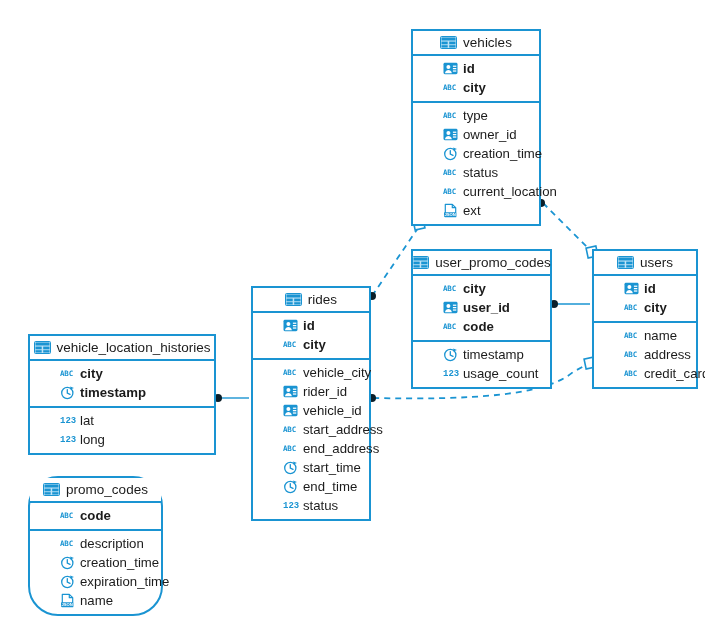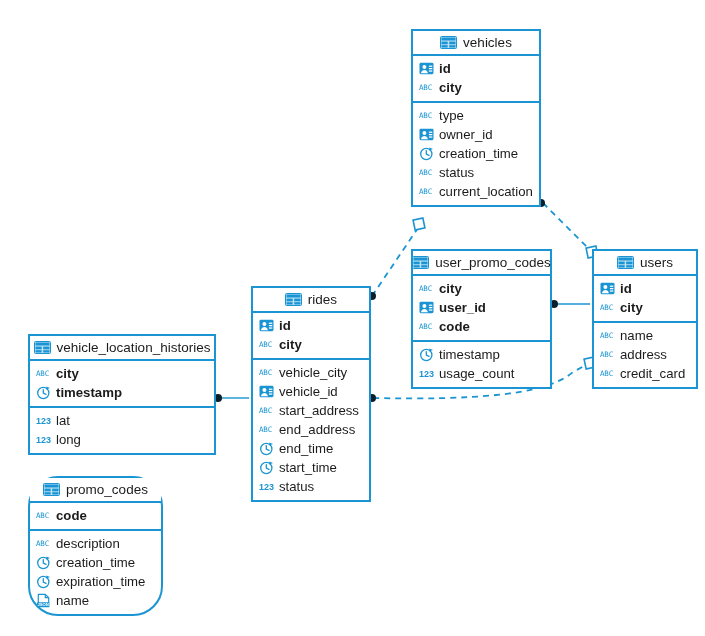--- a/index.html
+++ b/index.html
@@ -10,35 +10,35 @@
 
   .table-node{position:absolute;box-sizing:border-box;background:#ffffff;
               border:2px solid #1a94d2;z-index:5;}
   .tbl-title{height:25px;display:flex;align-items:center;justify-content:center;
              gap:6px;font-size:13.5px;color:#1b1b1b;background:#fff;
              border-bottom:2px solid #1a94d2;box-sizing:border-box;padding:0 6px;}
   .tbl-title .tname{white-space:nowrap;}
   .sec{box-sizing:border-box;padding:3px 0 4px 0;}
   .sec.pk{border-bottom:2px solid #1a94d2;}
   .col{display:flex;align-items:center;gap:5px;height:19px;padding:0 7px 0 6px;
-       font-size:13.2px;color:#1b1b1b;white-space:nowrap;}
+       font-size:13.2px;color:#1b1b1b;white-space:nowrap;margin-left:24px;}
   .col.bold .cname{font-weight:bold;}
   .cname{line-height:1;}
 
   
   .ic{width:15px;height:15px;flex:0 0 15px;display:inline-block;position:relative;}
   .ic svg{display:block;}
 
   .t-ic{width:17px;height:13px;flex:0 0 17px;}
 
-  .abc-ic{font-size:7.5px;font-weight:normal;letter-spacing:-0.2px;color:#1a94d2;
+  .abc-ic{font-size:7.5px;font-weight:bold;letter-spacing:-0.2px;color:#1a94d2;
           line-height:15px;font-family:"DejaVu Sans Mono","Liberation Mono",monospace;
           text-align:left;}
   .num-ic{font-size:9px;font-weight:bold;color:#1a94d2;line-height:16px;
-          font-family:Liberation Sans, sans-serif;text-align:left;}
+          font-family:Liberation Mono, monospace;text-align:left;}
 </style>
 </head>
 <body>
 
 <div id="canvas">
 
   <svg id="wires" viewBox="0 0 705 636">
       <g>
         <path d="M 218 398 L 249 398" fill="none" stroke="#1a94d2" stroke-width="1.4"></path>
         <circle cx="218" cy="398" r="4" fill="#0b1f2a"></circle>
@@ -127,303 +127,327 @@
             <span class="cname">creation_time</span>
           </div>
           <div class="col">
             <span class="ic abc-ic">ABC</span>
             <span class="cname">status</span>
           </div>
           <div class="col">
             <span class="ic abc-ic">ABC</span>
             <span class="cname">current_location</span>
           </div>
-        </div>
-      </div>
-      <div class="table-node" style="left: 411px; top: 249px; width: 141px;">
-        <div class="tbl-title">
-          <span class="ic t-ic">
-            <svg viewBox="0 0 17 13" width="17" height="13">
-              <rect x="0.5" y="0.5" width="16" height="12" rx="1" fill="#bfe3f7" stroke="#1a94d2"></rect>
-              <rect x="1.5" y="1.5" width="14" height="3" fill="#1a94d2"></rect>
-              <rect x="1.5" y="5.6" width="6.2" height="2.7" fill="#1a94d2"></rect>
-              <rect x="9.2" y="5.6" width="6.3" height="2.7" fill="#1a94d2"></rect>
-              <rect x="1.5" y="9.2" width="6.2" height="2.3" fill="#1a94d2"></rect>
-              <rect x="9.2" y="9.2" width="6.3" height="2.3" fill="#1a94d2"></rect>
-            </svg>
-          </span>
-          <span class="tname">user_promo_codes</span>
-        </div>
-        <div class="sec pk">
-          <div class="col bold">
-            <span class="ic abc-ic">ABC</span>
-            <span class="cname">city</span>
-          </div>
-          <div class="col bold">
-            <span class="ic">
-              <svg viewBox="0 0 15 15" width="15" height="15">
-                <rect x="0.5" y="1.8" width="14" height="11.4" rx="1.4" fill="#1a94d2"></rect>
-                <circle cx="5.4" cy="6.1" r="2.0" fill="#ffffff"></circle>
-                <path d="M1.9 12.2c0.5-2.3 2-3.3 3.5-3.3s3 1 3.5 3.3z" fill="#ffffff"></path>
-                <rect x="9.9" y="4.6" width="3.4" height="1.25" fill="#ffffff"></rect>
-                <rect x="9.9" y="7.0" width="3.4" height="1.25" fill="#ffffff"></rect>
-                <rect x="9.9" y="9.4" width="3.4" height="1.25" fill="#ffffff"></rect>
-              </svg>
-            </span>
-            <span class="cname">user_id</span>
-          </div>
-          <div class="col bold">
-            <span class="ic abc-ic">ABC</span>
-            <span class="cname">code</span>
-          </div>
-        </div>
-        <div class="sec">
-          <div class="col">
-            <span class="ic">
-              <svg viewBox="0 0 15 15" width="15" height="15">
-                <circle cx="7.3" cy="8.0" r="5.6" fill="#ffffff" stroke="#1a94d2" stroke-width="1.3"></circle>
-                <path d="M7.3 4.6 L7.3 8.0 L10.0 9.4" fill="none" stroke="#1a94d2" stroke-width="1.3" stroke-linecap="round"></path>
-                <path d="M10.3 1.4 L14.0 3.0 L10.3 4.6 Z" fill="#1a94d2"></path>
-              </svg>
-            </span>
-            <span class="cname">timestamp</span>
-          </div>
-          <div class="col">
-            <span class="ic num-ic">123</span>
-            <span class="cname">usage_count</span>
-          </div>
-        </div>
-      </div>
-      <div class="table-node" style="left: 592px; top: 249px; width: 106px;">
-        <div class="tbl-title">
-          <span class="ic t-ic">
-            <svg viewBox="0 0 17 13" width="17" height="13">
-              <rect x="0.5" y="0.5" width="16" height="12" rx="1" fill="#bfe3f7" stroke="#1a94d2"></rect>
-              <rect x="1.5" y="1.5" width="14" height="3" fill="#1a94d2"></rect>
-              <rect x="1.5" y="5.6" width="6.2" height="2.7" fill="#1a94d2"></rect>
-              <rect x="9.2" y="5.6" width="6.3" height="2.7" fill="#1a94d2"></rect>
-              <rect x="1.5" y="9.2" width="6.2" height="2.3" fill="#1a94d2"></rect>
-              <rect x="9.2" y="9.2" width="6.3" height="2.3" fill="#1a94d2"></rect>
-            </svg>
-          </span>
-          <span class="tname">users</span>
-        </div>
-        <div class="sec pk">
-          <div class="col bold">
-            <span class="ic">
-              <svg viewBox="0 0 15 15" width="15" height="15">
-                <rect x="0.5" y="1.8" width="14" height="11.4" rx="1.4" fill="#1a94d2"></rect>
-                <circle cx="5.4" cy="6.1" r="2.0" fill="#ffffff"></circle>
-                <path d="M1.9 12.2c0.5-2.3 2-3.3 3.5-3.3s3 1 3.5 3.3z" fill="#ffffff"></path>
-                <rect x="9.9" y="4.6" width="3.4" height="1.25" fill="#ffffff"></rect>
-                <rect x="9.9" y="7.0" width="3.4" height="1.25" fill="#ffffff"></rect>
-                <rect x="9.9" y="9.4" width="3.4" height="1.25" fill="#ffffff"></rect>
-              </svg>
-            </span>
-            <span class="cname">id</span>
-          </div>
-          <div class="col bold">
-            <span class="ic abc-ic">ABC</span>
-            <span class="cname">city</span>
-          </div>
-        </div>
-        <div class="sec">
-          <div class="col">
-            <span class="ic abc-ic">ABC</span>
-            <span class="cname">name</span>
-          </div>
-          <div class="col">
-            <span class="ic abc-ic">ABC</span>
-            <span class="cname">address</span>
-          </div>
-          <div class="col">
-            <span class="ic abc-ic">ABC</span>
-            <span class="cname">credit_card</span>
-          </div>
-        </div>
-      </div>
-      <div class="table-node" style="left: 251px; top: 286px; width: 120px;">
-        <div class="tbl-title">
-          <span class="ic t-ic">
-            <svg viewBox="0 0 17 13" width="17" height="13">
-              <rect x="0.5" y="0.5" width="16" height="12" rx="1" fill="#bfe3f7" stroke="#1a94d2"></rect>
-              <rect x="1.5" y="1.5" width="14" height="3" fill="#1a94d2"></rect>
-              <rect x="1.5" y="5.6" width="6.2" height="2.7" fill="#1a94d2"></rect>
-              <rect x="9.2" y="5.6" width="6.3" height="2.7" fill="#1a94d2"></rect>
-              <rect x="1.5" y="9.2" width="6.2" height="2.3" fill="#1a94d2"></rect>
-              <rect x="9.2" y="9.2" width="6.3" height="2.3" fill="#1a94d2"></rect>
-            </svg>
-          </span>
-          <span class="tname">rides</span>
-        </div>
-        <div class="sec pk">
-          <div class="col bold">
-            <span class="ic">
-              <svg viewBox="0 0 15 15" width="15" height="15">
-                <rect x="0.5" y="1.8" width="14" height="11.4" rx="1.4" fill="#1a94d2"></rect>
-                <circle cx="5.4" cy="6.1" r="2.0" fill="#ffffff"></circle>
-                <path d="M1.9 12.2c0.5-2.3 2-3.3 3.5-3.3s3 1 3.5 3.3z" fill="#ffffff"></path>
-                <rect x="9.9" y="4.6" width="3.4" height="1.25" fill="#ffffff"></rect>
-                <rect x="9.9" y="7.0" width="3.4" height="1.25" fill="#ffffff"></rect>
-                <rect x="9.9" y="9.4" width="3.4" height="1.25" fill="#ffffff"></rect>
-              </svg>
-            </span>
-            <span class="cname">id</span>
-          </div>
-          <div class="col bold">
-            <span class="ic abc-ic">ABC</span>
-            <span class="cname">city</span>
-          </div>
-        </div>
-        <div class="sec">
-          <div class="col">
-            <span class="ic abc-ic">ABC</span>
-            <span class="cname">vehicle_city</span>
-          </div>
-          <div class="col">
-            <span class="ic">
-              <svg viewBox="0 0 15 15" width="15" height="15">
-                <rect x="0.5" y="1.8" width="14" height="11.4" rx="1.4" fill="#1a94d2"></rect>
-                <circle cx="5.4" cy="6.1" r="2.0" fill="#ffffff"></circle>
-                <path d="M1.9 12.2c0.5-2.3 2-3.3 3.5-3.3s3 1 3.5 3.3z" fill="#ffffff"></path>
-                <rect x="9.9" y="4.6" width="3.4" height="1.25" fill="#ffffff"></rect>
-                <rect x="9.9" y="7.0" width="3.4" height="1.25" fill="#ffffff"></rect>
-                <rect x="9.9" y="9.4" width="3.4" height="1.25" fill="#ffffff"></rect>
-              </svg>
-            </span>
-            <span class="cname">vehicle_id</span>
-          </div>
-          <div class="col">
-            <span class="ic abc-ic">ABC</span>
-            <span class="cname">start_address</span>
-          </div>
-          <div class="col">
-            <span class="ic abc-ic">ABC</span>
-            <span class="cname">end_address</span>
-          </div>
-          <div class="col">
-            <span class="ic">
-              <svg viewBox="0 0 15 15" width="15" height="15">
-                <circle cx="7.3" cy="8.0" r="5.6" fill="#ffffff" stroke="#1a94d2" stroke-width="1.3"></circle>
-                <path d="M7.3 4.6 L7.3 8.0 L10.0 9.4" fill="none" stroke="#1a94d2" stroke-width="1.3" stroke-linecap="round"></path>
-                <path d="M10.3 1.4 L14.0 3.0 L10.3 4.6 Z" fill="#1a94d2"></path>
-              </svg>
-            </span>
-            <span class="cname">end_time</span>
-          </div>
-          <div class="col">
-            <span class="ic">
-              <svg viewBox="0 0 15 15" width="15" height="15">
-                <circle cx="7.3" cy="8.0" r="5.6" fill="#ffffff" stroke="#1a94d2" stroke-width="1.3"></circle>
-                <path d="M7.3 4.6 L7.3 8.0 L10.0 9.4" fill="none" stroke="#1a94d2" stroke-width="1.3" stroke-linecap="round"></path>
-                <path d="M10.3 1.4 L14.0 3.0 L10.3 4.6 Z" fill="#1a94d2"></path>
-              </svg>
-            </span>
-            <span class="cname">start_time</span>
-          </div>
-          <div class="col">
-            <span class="ic num-ic">123</span>
-            <span class="cname">status</span>
-          </div>
-        </div>
-      </div>
-      <div class="table-node" style="left: 28px; top: 334px; width: 188px;">
-        <div class="tbl-title">
-          <span class="ic t-ic">
-            <svg viewBox="0 0 17 13" width="17" height="13">
-              <rect x="0.5" y="0.5" width="16" height="12" rx="1" fill="#bfe3f7" stroke="#1a94d2"></rect>
-              <rect x="1.5" y="1.5" width="14" height="3" fill="#1a94d2"></rect>
-              <rect x="1.5" y="5.6" width="6.2" height="2.7" fill="#1a94d2"></rect>
-              <rect x="9.2" y="5.6" width="6.3" height="2.7" fill="#1a94d2"></rect>
-              <rect x="1.5" y="9.2" width="6.2" height="2.3" fill="#1a94d2"></rect>
-              <rect x="9.2" y="9.2" width="6.3" height="2.3" fill="#1a94d2"></rect>
-            </svg>
-          </span>
-          <span class="tname">vehicle_location_histories</span>
-        </div>
-        <div class="sec pk">
-          <div class="col bold">
-            <span class="ic abc-ic">ABC</span>
-            <span class="cname">city</span>
-          </div>
-          <div class="col bold">
-            <span class="ic">
-              <svg viewBox="0 0 15 15" width="15" height="15">
-                <circle cx="7.3" cy="8.0" r="5.6" fill="#ffffff" stroke="#1a94d2" stroke-width="1.3"></circle>
-                <path d="M7.3 4.6 L7.3 8.0 L10.0 9.4" fill="none" stroke="#1a94d2" stroke-width="1.3" stroke-linecap="round"></path>
-                <path d="M10.3 1.4 L14.0 3.0 L10.3 4.6 Z" fill="#1a94d2"></path>
-              </svg>
-            </span>
-            <span class="cname">timestamp</span>
-          </div>
-        </div>
-        <div class="sec">
-          <div class="col">
-            <span class="ic num-ic">123</span>
-            <span class="cname">lat</span>
-          </div>
-          <div class="col">
-            <span class="ic num-ic">123</span>
-            <span class="cname">long</span>
-          </div>
-        </div>
-      </div>
-      <div class="table-node" style="left: 28px; top: 476px; width: 135px; border-radius: 30px;">
-        <div class="tbl-title">
-          <span class="ic t-ic">
-            <svg viewBox="0 0 17 13" width="17" height="13">
-              <rect x="0.5" y="0.5" width="16" height="12" rx="1" fill="#bfe3f7" stroke="#1a94d2"></rect>
-              <rect x="1.5" y="1.5" width="14" height="3" fill="#1a94d2"></rect>
-              <rect x="1.5" y="5.6" width="6.2" height="2.7" fill="#1a94d2"></rect>
-              <rect x="9.2" y="5.6" width="6.3" height="2.7" fill="#1a94d2"></rect>
-              <rect x="1.5" y="9.2" width="6.2" height="2.3" fill="#1a94d2"></rect>
-              <rect x="9.2" y="9.2" width="6.3" height="2.3" fill="#1a94d2"></rect>
-            </svg>
-          </span>
-          <span class="tname">promo_codes</span>
-        </div>
-        <div class="sec pk">
-          <div class="col bold">
-            <span class="ic abc-ic">ABC</span>
-            <span class="cname">code</span>
-          </div>
-        </div>
-        <div class="sec">
-          <div class="col">
-            <span class="ic abc-ic">ABC</span>
-            <span class="cname">description</span>
-          </div>
-          <div class="col">
-            <span class="ic">
-              <svg viewBox="0 0 15 15" width="15" height="15">
-                <circle cx="7.3" cy="8.0" r="5.6" fill="#ffffff" stroke="#1a94d2" stroke-width="1.3"></circle>
-                <path d="M7.3 4.6 L7.3 8.0 L10.0 9.4" fill="none" stroke="#1a94d2" stroke-width="1.3" stroke-linecap="round"></path>
-                <path d="M10.3 1.4 L14.0 3.0 L10.3 4.6 Z" fill="#1a94d2"></path>
-              </svg>
-            </span>
-            <span class="cname">creation_time</span>
-          </div>
-          <div class="col">
-            <span class="ic">
-              <svg viewBox="0 0 15 15" width="15" height="15">
-                <circle cx="7.3" cy="8.0" r="5.6" fill="#ffffff" stroke="#1a94d2" stroke-width="1.3"></circle>
-                <path d="M7.3 4.6 L7.3 8.0 L10.0 9.4" fill="none" stroke="#1a94d2" stroke-width="1.3" stroke-linecap="round"></path>
-                <path d="M10.3 1.4 L14.0 3.0 L10.3 4.6 Z" fill="#1a94d2"></path>
-              </svg>
-            </span>
-            <span class="cname">expiration_time</span>
-          </div>
           <div class="col">
             <span class="ic">
               <svg viewBox="0 0 15 15" width="15" height="15">
                 <path d="M2.3 1.3 h7.0 l3.4 3.4 v9.0 h-10.4 z" fill="#ffffff" stroke="#1a94d2" stroke-width="1.2" stroke-linejoin="round"></path>
                 <path d="M9.3 1.3 v3.4 h3.4" fill="none" stroke="#1a94d2" stroke-width="1.2" stroke-linejoin="round"></path>
                 <rect x="1.0" y="9.2" width="12.2" height="4.6" rx="0.6" fill="#1a94d2"></rect>
                 <text x="7.1" y="12.9" font-size="4.2" font-family="Liberation Sans, sans-serif" font-weight="bold" fill="#ffffff" text-anchor="middle">JSON</text>
               </svg>
             </span>
+            <span class="cname">ext</span>
+          </div>
+        </div>
+      </div>
+      <div class="table-node" style="left: 411px; top: 249px; width: 141px;">
+        <div class="tbl-title">
+          <span class="ic t-ic">
+            <svg viewBox="0 0 17 13" width="17" height="13">
+              <rect x="0.5" y="0.5" width="16" height="12" rx="1" fill="#bfe3f7" stroke="#1a94d2"></rect>
+              <rect x="1.5" y="1.5" width="14" height="3" fill="#1a94d2"></rect>
+              <rect x="1.5" y="5.6" width="6.2" height="2.7" fill="#1a94d2"></rect>
+              <rect x="9.2" y="5.6" width="6.3" height="2.7" fill="#1a94d2"></rect>
+              <rect x="1.5" y="9.2" width="6.2" height="2.3" fill="#1a94d2"></rect>
+              <rect x="9.2" y="9.2" width="6.3" height="2.3" fill="#1a94d2"></rect>
+            </svg>
+          </span>
+          <span class="tname">user_promo_codes</span>
+        </div>
+        <div class="sec pk">
+          <div class="col bold">
+            <span class="ic abc-ic">ABC</span>
+            <span class="cname">city</span>
+          </div>
+          <div class="col bold">
+            <span class="ic">
+              <svg viewBox="0 0 15 15" width="15" height="15">
+                <rect x="0.5" y="1.8" width="14" height="11.4" rx="1.4" fill="#1a94d2"></rect>
+                <circle cx="5.4" cy="6.1" r="2.0" fill="#ffffff"></circle>
+                <path d="M1.9 12.2c0.5-2.3 2-3.3 3.5-3.3s3 1 3.5 3.3z" fill="#ffffff"></path>
+                <rect x="9.9" y="4.6" width="3.4" height="1.25" fill="#ffffff"></rect>
+                <rect x="9.9" y="7.0" width="3.4" height="1.25" fill="#ffffff"></rect>
+                <rect x="9.9" y="9.4" width="3.4" height="1.25" fill="#ffffff"></rect>
+              </svg>
+            </span>
+            <span class="cname">user_id</span>
+          </div>
+          <div class="col bold">
+            <span class="ic abc-ic">ABC</span>
+            <span class="cname">code</span>
+          </div>
+        </div>
+        <div class="sec">
+          <div class="col">
+            <span class="ic">
+              <svg viewBox="0 0 15 15" width="15" height="15">
+                <circle cx="7.3" cy="8.0" r="5.6" fill="#ffffff" stroke="#1a94d2" stroke-width="1.3"></circle>
+                <path d="M7.3 4.6 L7.3 8.0 L10.0 9.4" fill="none" stroke="#1a94d2" stroke-width="1.3" stroke-linecap="round"></path>
+                <path d="M10.3 1.4 L14.0 3.0 L10.3 4.6 Z" fill="#1a94d2"></path>
+              </svg>
+            </span>
+            <span class="cname">timestamp</span>
+          </div>
+          <div class="col">
+            <span class="ic num-ic">123</span>
+            <span class="cname">usage_count</span>
+          </div>
+        </div>
+      </div>
+      <div class="table-node" style="left: 592px; top: 249px; width: 106px;">
+        <div class="tbl-title">
+          <span class="ic t-ic">
+            <svg viewBox="0 0 17 13" width="17" height="13">
+              <rect x="0.5" y="0.5" width="16" height="12" rx="1" fill="#bfe3f7" stroke="#1a94d2"></rect>
+              <rect x="1.5" y="1.5" width="14" height="3" fill="#1a94d2"></rect>
+              <rect x="1.5" y="5.6" width="6.2" height="2.7" fill="#1a94d2"></rect>
+              <rect x="9.2" y="5.6" width="6.3" height="2.7" fill="#1a94d2"></rect>
+              <rect x="1.5" y="9.2" width="6.2" height="2.3" fill="#1a94d2"></rect>
+              <rect x="9.2" y="9.2" width="6.3" height="2.3" fill="#1a94d2"></rect>
+            </svg>
+          </span>
+          <span class="tname">users</span>
+        </div>
+        <div class="sec pk">
+          <div class="col bold">
+            <span class="ic">
+              <svg viewBox="0 0 15 15" width="15" height="15">
+                <rect x="0.5" y="1.8" width="14" height="11.4" rx="1.4" fill="#1a94d2"></rect>
+                <circle cx="5.4" cy="6.1" r="2.0" fill="#ffffff"></circle>
+                <path d="M1.9 12.2c0.5-2.3 2-3.3 3.5-3.3s3 1 3.5 3.3z" fill="#ffffff"></path>
+                <rect x="9.9" y="4.6" width="3.4" height="1.25" fill="#ffffff"></rect>
+                <rect x="9.9" y="7.0" width="3.4" height="1.25" fill="#ffffff"></rect>
+                <rect x="9.9" y="9.4" width="3.4" height="1.25" fill="#ffffff"></rect>
+              </svg>
+            </span>
+            <span class="cname">id</span>
+          </div>
+          <div class="col bold">
+            <span class="ic abc-ic">ABC</span>
+            <span class="cname">city</span>
+          </div>
+        </div>
+        <div class="sec">
+          <div class="col">
+            <span class="ic abc-ic">ABC</span>
             <span class="cname">name</span>
           </div>
+          <div class="col">
+            <span class="ic abc-ic">ABC</span>
+            <span class="cname">address</span>
+          </div>
+          <div class="col">
+            <span class="ic abc-ic">ABC</span>
+            <span class="cname">credit_card</span>
+          </div>
+        </div>
+      </div>
+      <div class="table-node" style="left: 251px; top: 286px; width: 120px;">
+        <div class="tbl-title">
+          <span class="ic t-ic">
+            <svg viewBox="0 0 17 13" width="17" height="13">
+              <rect x="0.5" y="0.5" width="16" height="12" rx="1" fill="#bfe3f7" stroke="#1a94d2"></rect>
+              <rect x="1.5" y="1.5" width="14" height="3" fill="#1a94d2"></rect>
+              <rect x="1.5" y="5.6" width="6.2" height="2.7" fill="#1a94d2"></rect>
+              <rect x="9.2" y="5.6" width="6.3" height="2.7" fill="#1a94d2"></rect>
+              <rect x="1.5" y="9.2" width="6.2" height="2.3" fill="#1a94d2"></rect>
+              <rect x="9.2" y="9.2" width="6.3" height="2.3" fill="#1a94d2"></rect>
+            </svg>
+          </span>
+          <span class="tname">rides</span>
+        </div>
+        <div class="sec pk">
+          <div class="col bold">
+            <span class="ic">
+              <svg viewBox="0 0 15 15" width="15" height="15">
+                <rect x="0.5" y="1.8" width="14" height="11.4" rx="1.4" fill="#1a94d2"></rect>
+                <circle cx="5.4" cy="6.1" r="2.0" fill="#ffffff"></circle>
+                <path d="M1.9 12.2c0.5-2.3 2-3.3 3.5-3.3s3 1 3.5 3.3z" fill="#ffffff"></path>
+                <rect x="9.9" y="4.6" width="3.4" height="1.25" fill="#ffffff"></rect>
+                <rect x="9.9" y="7.0" width="3.4" height="1.25" fill="#ffffff"></rect>
+                <rect x="9.9" y="9.4" width="3.4" height="1.25" fill="#ffffff"></rect>
+              </svg>
+            </span>
+            <span class="cname">id</span>
+          </div>
+          <div class="col bold">
+            <span class="ic abc-ic">ABC</span>
+            <span class="cname">city</span>
+          </div>
+        </div>
+        <div class="sec">
+          <div class="col">
+            <span class="ic abc-ic">ABC</span>
+            <span class="cname">vehicle_city</span>
+          </div>
+          <div class="col">
+            <span class="ic">
+              <svg viewBox="0 0 15 15" width="15" height="15">
+                <rect x="0.5" y="1.8" width="14" height="11.4" rx="1.4" fill="#1a94d2"></rect>
+                <circle cx="5.4" cy="6.1" r="2.0" fill="#ffffff"></circle>
+                <path d="M1.9 12.2c0.5-2.3 2-3.3 3.5-3.3s3 1 3.5 3.3z" fill="#ffffff"></path>
+                <rect x="9.9" y="4.6" width="3.4" height="1.25" fill="#ffffff"></rect>
+                <rect x="9.9" y="7.0" width="3.4" height="1.25" fill="#ffffff"></rect>
+                <rect x="9.9" y="9.4" width="3.4" height="1.25" fill="#ffffff"></rect>
+              </svg>
+            </span>
+            <span class="cname">rider_id</span>
+          </div>
+          <div class="col">
+            <span class="ic">
+              <svg viewBox="0 0 15 15" width="15" height="15">
+                <rect x="0.5" y="1.8" width="14" height="11.4" rx="1.4" fill="#1a94d2"></rect>
+                <circle cx="5.4" cy="6.1" r="2.0" fill="#ffffff"></circle>
+                <path d="M1.9 12.2c0.5-2.3 2-3.3 3.5-3.3s3 1 3.5 3.3z" fill="#ffffff"></path>
+                <rect x="9.9" y="4.6" width="3.4" height="1.25" fill="#ffffff"></rect>
+                <rect x="9.9" y="7.0" width="3.4" height="1.25" fill="#ffffff"></rect>
+                <rect x="9.9" y="9.4" width="3.4" height="1.25" fill="#ffffff"></rect>
+              </svg>
+            </span>
+            <span class="cname">vehicle_id</span>
+          </div>
+          <div class="col">
+            <span class="ic abc-ic">ABC</span>
+            <span class="cname">start_address</span>
+          </div>
+          <div class="col">
+            <span class="ic abc-ic">ABC</span>
+            <span class="cname">end_address</span>
+          </div>
+          <div class="col">
+            <span class="ic">
+              <svg viewBox="0 0 15 15" width="15" height="15">
+                <circle cx="7.3" cy="8.0" r="5.6" fill="#ffffff" stroke="#1a94d2" stroke-width="1.3"></circle>
+                <path d="M7.3 4.6 L7.3 8.0 L10.0 9.4" fill="none" stroke="#1a94d2" stroke-width="1.3" stroke-linecap="round"></path>
+                <path d="M10.3 1.4 L14.0 3.0 L10.3 4.6 Z" fill="#1a94d2"></path>
+              </svg>
+            </span>
+            <span class="cname">start_time</span>
+          </div>
+          <div class="col">
+            <span class="ic">
+              <svg viewBox="0 0 15 15" width="15" height="15">
+                <circle cx="7.3" cy="8.0" r="5.6" fill="#ffffff" stroke="#1a94d2" stroke-width="1.3"></circle>
+                <path d="M7.3 4.6 L7.3 8.0 L10.0 9.4" fill="none" stroke="#1a94d2" stroke-width="1.3" stroke-linecap="round"></path>
+                <path d="M10.3 1.4 L14.0 3.0 L10.3 4.6 Z" fill="#1a94d2"></path>
+              </svg>
+            </span>
+            <span class="cname">end_time</span>
+          </div>
+          <div class="col">
+            <span class="ic num-ic">123</span>
+            <span class="cname">status</span>
+          </div>
+        </div>
+      </div>
+      <div class="table-node" style="left: 28px; top: 334px; width: 188px;">
+        <div class="tbl-title">
+          <span class="ic t-ic">
+            <svg viewBox="0 0 17 13" width="17" height="13">
+              <rect x="0.5" y="0.5" width="16" height="12" rx="1" fill="#bfe3f7" stroke="#1a94d2"></rect>
+              <rect x="1.5" y="1.5" width="14" height="3" fill="#1a94d2"></rect>
+              <rect x="1.5" y="5.6" width="6.2" height="2.7" fill="#1a94d2"></rect>
+              <rect x="9.2" y="5.6" width="6.3" height="2.7" fill="#1a94d2"></rect>
+              <rect x="1.5" y="9.2" width="6.2" height="2.3" fill="#1a94d2"></rect>
+              <rect x="9.2" y="9.2" width="6.3" height="2.3" fill="#1a94d2"></rect>
+            </svg>
+          </span>
+          <span class="tname">vehicle_location_histories</span>
+        </div>
+        <div class="sec pk">
+          <div class="col bold">
+            <span class="ic abc-ic">ABC</span>
+            <span class="cname">city</span>
+          </div>
+          <div class="col bold">
+            <span class="ic">
+              <svg viewBox="0 0 15 15" width="15" height="15">
+                <circle cx="7.3" cy="8.0" r="5.6" fill="#ffffff" stroke="#1a94d2" stroke-width="1.3"></circle>
+                <path d="M7.3 4.6 L7.3 8.0 L10.0 9.4" fill="none" stroke="#1a94d2" stroke-width="1.3" stroke-linecap="round"></path>
+                <path d="M10.3 1.4 L14.0 3.0 L10.3 4.6 Z" fill="#1a94d2"></path>
+              </svg>
+            </span>
+            <span class="cname">timestamp</span>
+          </div>
+        </div>
+        <div class="sec">
+          <div class="col">
+            <span class="ic num-ic">123</span>
+            <span class="cname">lat</span>
+          </div>
+          <div class="col">
+            <span class="ic num-ic">123</span>
+            <span class="cname">long</span>
+          </div>
+        </div>
+      </div>
+      <div class="table-node" style="left: 28px; top: 476px; width: 135px; border-radius: 30px;">
+        <div class="tbl-title">
+          <span class="ic t-ic">
+            <svg viewBox="0 0 17 13" width="17" height="13">
+              <rect x="0.5" y="0.5" width="16" height="12" rx="1" fill="#bfe3f7" stroke="#1a94d2"></rect>
+              <rect x="1.5" y="1.5" width="14" height="3" fill="#1a94d2"></rect>
+              <rect x="1.5" y="5.6" width="6.2" height="2.7" fill="#1a94d2"></rect>
+              <rect x="9.2" y="5.6" width="6.3" height="2.7" fill="#1a94d2"></rect>
+              <rect x="1.5" y="9.2" width="6.2" height="2.3" fill="#1a94d2"></rect>
+              <rect x="9.2" y="9.2" width="6.3" height="2.3" fill="#1a94d2"></rect>
+            </svg>
+          </span>
+          <span class="tname">promo_codes</span>
+        </div>
+        <div class="sec pk">
+          <div class="col bold">
+            <span class="ic abc-ic">ABC</span>
+            <span class="cname">code</span>
+          </div>
+        </div>
+        <div class="sec">
+          <div class="col">
+            <span class="ic abc-ic">ABC</span>
+            <span class="cname">description</span>
+          </div>
+          <div class="col">
+            <span class="ic">
+              <svg viewBox="0 0 15 15" width="15" height="15">
+                <circle cx="7.3" cy="8.0" r="5.6" fill="#ffffff" stroke="#1a94d2" stroke-width="1.3"></circle>
+                <path d="M7.3 4.6 L7.3 8.0 L10.0 9.4" fill="none" stroke="#1a94d2" stroke-width="1.3" stroke-linecap="round"></path>
+                <path d="M10.3 1.4 L14.0 3.0 L10.3 4.6 Z" fill="#1a94d2"></path>
+              </svg>
+            </span>
+            <span class="cname">creation_time</span>
+          </div>
+          <div class="col">
+            <span class="ic">
+              <svg viewBox="0 0 15 15" width="15" height="15">
+                <circle cx="7.3" cy="8.0" r="5.6" fill="#ffffff" stroke="#1a94d2" stroke-width="1.3"></circle>
+                <path d="M7.3 4.6 L7.3 8.0 L10.0 9.4" fill="none" stroke="#1a94d2" stroke-width="1.3" stroke-linecap="round"></path>
+                <path d="M10.3 1.4 L14.0 3.0 L10.3 4.6 Z" fill="#1a94d2"></path>
+              </svg>
+            </span>
+            <span class="cname">expiration_time</span>
+          </div>
+          <div class="col">
+            <span class="ic">
+              <svg viewBox="0 0 15 15" width="15" height="15">
+                <path d="M2.3 1.3 h7.0 l3.4 3.4 v9.0 h-10.4 z" fill="#ffffff" stroke="#1a94d2" stroke-width="1.2" stroke-linejoin="round"></path>
+                <path d="M9.3 1.3 v3.4 h3.4" fill="none" stroke="#1a94d2" stroke-width="1.2" stroke-linejoin="round"></path>
+                <rect x="1.0" y="9.2" width="12.2" height="4.6" rx="0.6" fill="#1a94d2"></rect>
+                <text x="7.1" y="12.9" font-size="4.2" font-family="Liberation Sans, sans-serif" font-weight="bold" fill="#ffffff" text-anchor="middle">JSON</text>
+              </svg>
+            </span>
+            <span class="cname">name</span>
+          </div>
         </div>
       </div>
     </div>
 
 </div>
 
 </body></html>

